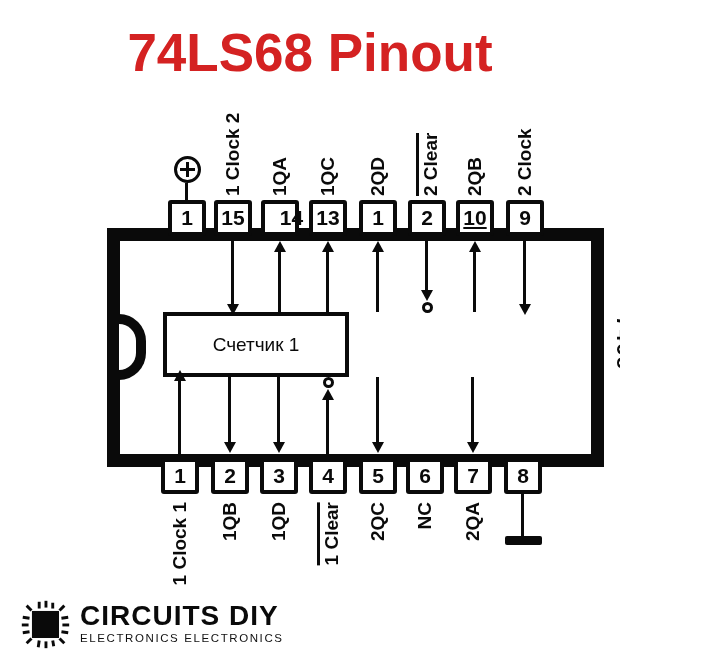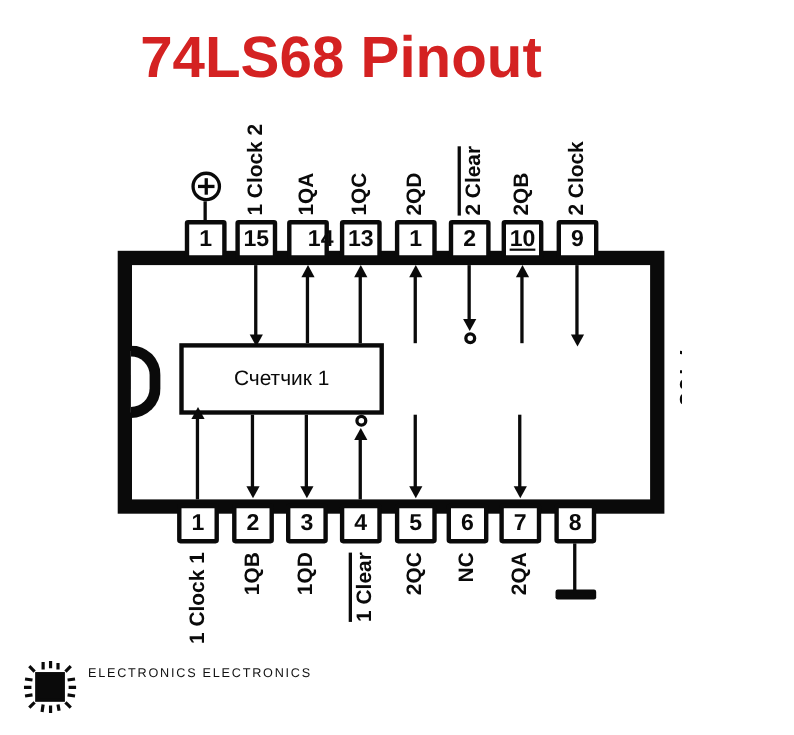--- a/index.html
+++ b/index.html
@@ -152,17 +152,18 @@
         <line x1="47" y1="25" x2="54" y2="24"></line>
           <line x1="48" y1="32" x2="55" y2="32"></line>
           <line x1="47" y1="39" x2="54" y2="40"></line>
         <line x1="16" y1="17" x2="11" y2="12"></line>
           <line x1="45" y1="17" x2="50" y2="12"></line>
         <line x1="16" y1="46" x2="11" y2="51"></line>
           <line x1="45" y1="46" x2="50" y2="51"></line>
       </g>
     </svg>
     <div class="logo-text">
+      <div class="logo-name">CIRCUITS DIY</div>
       <div class="logo-tag">ELECTRONICS ELECTRONICS</div>
     </div>
   </div>
 
 </div>
 
 </body></html>

